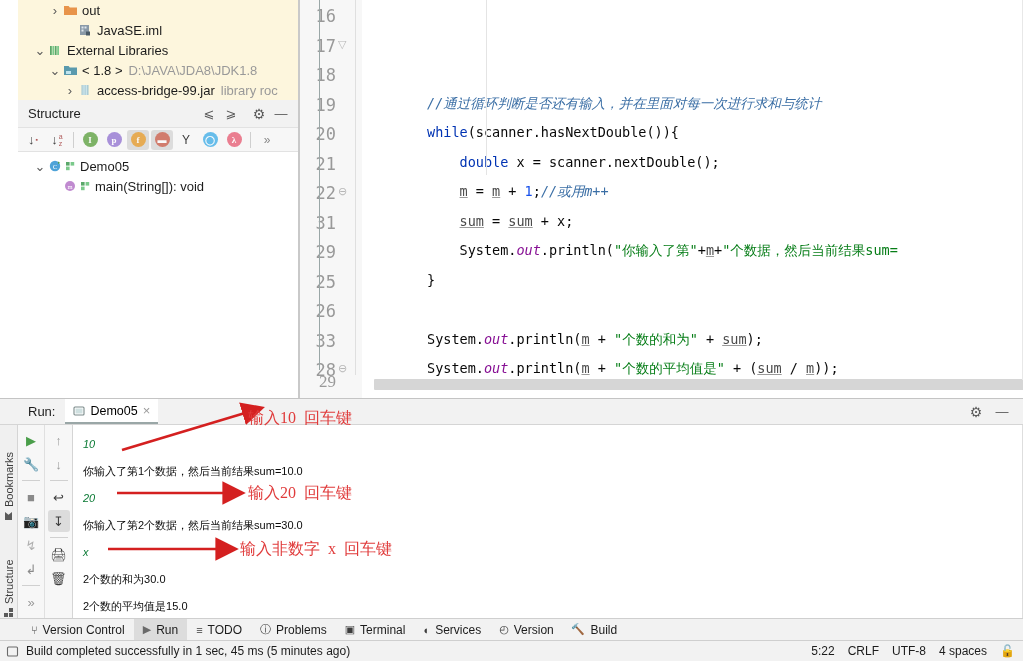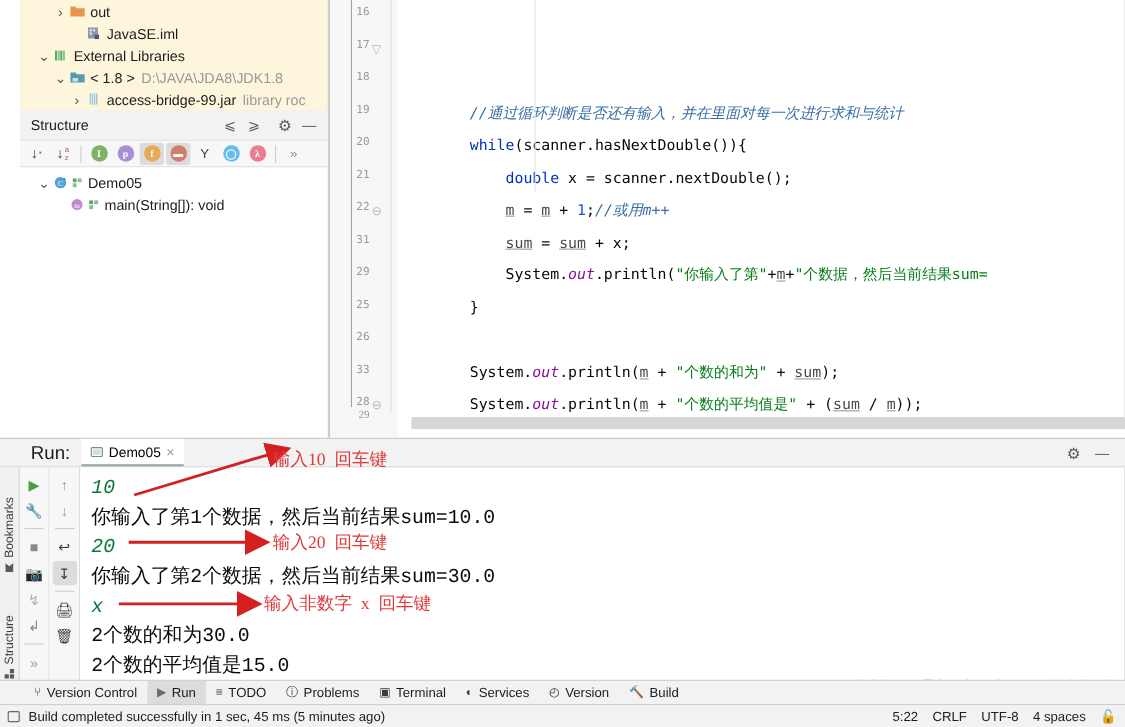--- a/index.html
+++ b/index.html
@@ -67,21 +67,21 @@
     position: absolute; left: 300px; top: 0; right: 0; height: 398px;
     background: #ffffff;
     overflow: hidden;
   }
   #gutter {
     position: absolute; left: 0; top: 0; width: 62px; height: 100%;
     background: #f7f7f7;
   }
   .lnum {
     position: absolute; right: 26px;
-    font-family: "DejaVu Sans Mono", monospace; font-size: 10px;
+    font-family: "DejaVu Sans Mono", monospace; font-size: 17px;
     color: #999999; text-align: right; width: 28px;
   }
   .fold {
     position: absolute; left: 38px; width: 12px; height: 12px; color: #b7b7b7;
   }
   #gutter-line {
     position: absolute; left: 19px; top: 0; width: 1px; height: 370px; background: #9aa7a7;
   }
   #fold-rail {
     position: absolute; left: 55px; top: 0; width: 1px; height: 375px; background: #dfdfdf;
@@ -113,21 +113,21 @@
   #run-panel {
     position: absolute; left: 0; top: 398px; right: 0; height: 225px;
     background: #ffffff;
     border-top: 1px solid #c4c4c4;
   }
   #run-header {
     display: flex; align-items: center; height: 26px;
     background: #f2f2f2; border-bottom: 1px solid #d5d5d5;
     padding-left: 28px;
   }
-  #run-label { font-size: 17px; color: #1c1c1c; margin-right: 10px; }
+  #run-label { font-size: 13px; color: #1c1c1c; margin-right: 10px; }
   #run-tab {
     display: flex; align-items: center; gap: 5px;
     height: 25px; padding: 0 8px;
     background: #ffffff;
     border-bottom: 2px solid #9aa7a7;
     font-size: 12.5px;
   }
   #run-header-right { margin-left: auto; display: flex; align-items: center; gap: 4px; padding-right: 10px; }
 
   #run-body { position: absolute; left: 0; top: 26px; right: 0; bottom: 0; display: flex; }
@@ -152,22 +152,22 @@
   }
   .rbtn { width: 22px; height: 22px; display: flex; align-items: center; justify-content: center; border-radius: 3px; }
   .rbtn.on { background: #dcdcdc; }
   .tool-div { width: 18px; height: 1px; background: #d0d0d0; margin: 3px 0; }
   #console {
     flex: 1; position: relative; background: #ffffff; overflow: hidden;
     padding: 6px 0 0 10px;
   }
   .cline {
     height: 27px; line-height: 27px;
-    font-family: Liberation Mono, monospace;
-    font-size: 18px; color: #0b0b0b; white-space: pre;
+    font-family: Liberation Sans, sans-serif;
+    font-size: 11px; color: #0b0b0b; white-space: pre;
   }
   .cin { color: #0a7a34; font-style: italic; }
   #console-right-border { position: absolute; right: 0; top: 0; width: 1px; height: 100%; background: #dedede; }
 
   
   #annots { position: absolute; left: 0; top: 0; width: 1023px; height: 661px; pointer-events: none; }
   .anno-text {
     position: absolute;
     color: #e03b3b;
     font-family: "Liberation Serif", serif;

